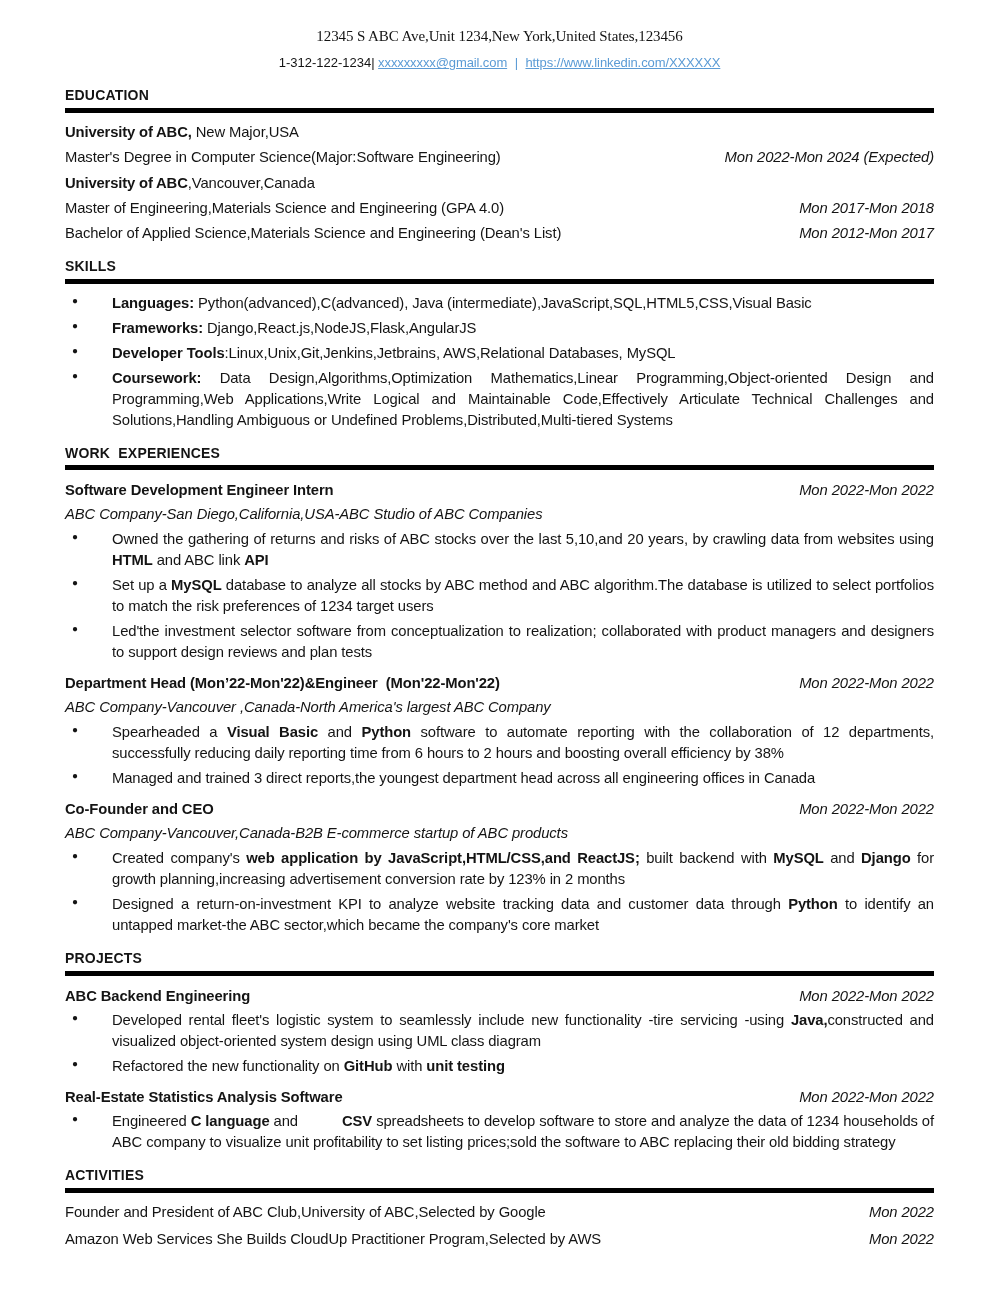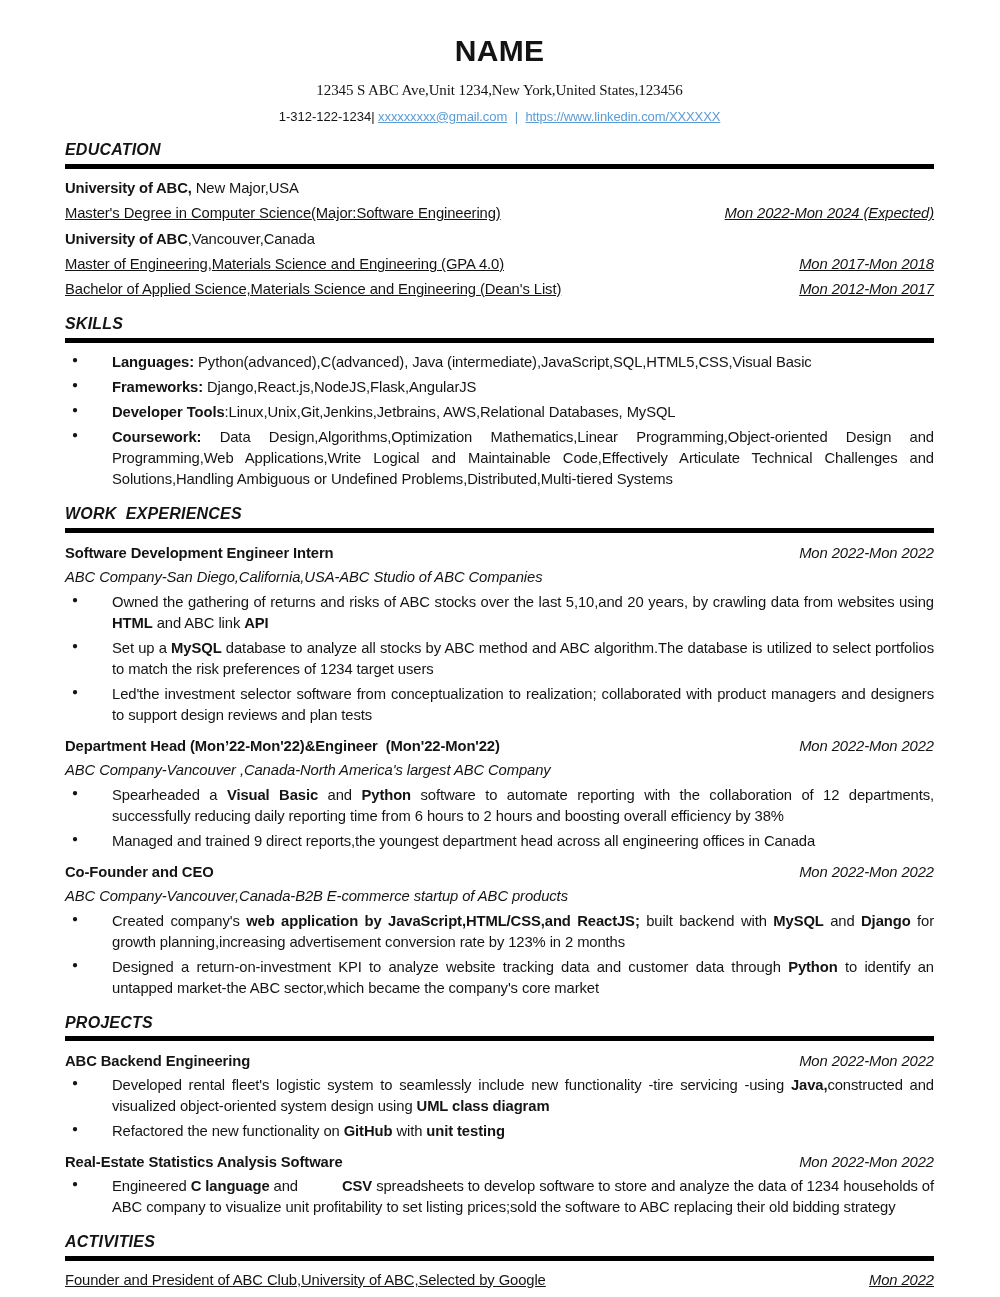--- a/index.html
+++ b/index.html
@@ -10,24 +10,24 @@
     color:#141414;font-size:14.8px;letter-spacing:-0.1px;line-height:1.42;
   }
   
   .name{ text-align:center;font-size:30px;font-weight:bold;margin:4px 0 7px;letter-spacing:.3px; }
   .address{ text-align:center;font-size:15px;margin-bottom:7px;font-family:Liberation Serif, serif; }
   .contact{ text-align:center;font-size:13px;margin-bottom:8px; }
   .contact .phone{ letter-spacing:0; }
   a.link{ color:#5b9bd5;text-decoration:underline;cursor:pointer; }
   .sep{ color:#5b9bd5;padding:0 4px; }
   
-  .sec-title{ font-weight:bold;font-size:16px;margin:13px 0 1px;white-space:pre-wrap;letter-spacing:.2px;font-style:italic; }
+  .sec-title{ font-weight:bold;font-size:14px;margin:13px 0 1px;white-space:pre-wrap;letter-spacing:.2px; }
   .rule{ height:5px;background:#000;margin:2px 0 9px; }
   
-  .row{ display:flex;justify-content:space-between;align-items:baseline;margin:4px 0;text-decoration:underline; }
+  .row{ display:flex;justify-content:space-between;align-items:baseline;margin:4px 0; }
   .row .left{ flex:1; }
   .date{ font-style:italic;white-space:nowrap;flex:none; }
   .school{ margin:5px 0 2px; }
   .school b{ letter-spacing:-.15px; }
   
   .bullet{ display:flex;margin:3px 0 4px; }
   .dot{ flex:none;width:40px;padding-left:7px;font-size:10px;transform:translateY(1px); }
   .btext{ flex:1;margin:0;text-align:justify; }
   .b{ font-weight:bold; }
   
@@ -37,21 +37,20 @@
   .job-sub{ font-style:italic;margin:3px 0 4px;white-space:pre-wrap; }
   
   .act-row{ margin:6px 0; }
 </style>
 </head>
 <body>
 
 <div class="page">
 
   <header>
-    <h1 class="name">NAME</h1>
     <div class="address">12345 S ABC Ave,Unit 1234,New York,United States,123456</div>
     <div class="contact">
       <span class="phone">1-312-122-1234|</span>
       <a class="link">xxxxxxxxx@gmail.com</a>
       <span class="sep">|</span>
       <a class="link">https://www.linkedin.com/XXXXXX</a>
     </div>
   </header>
 
   <section>
@@ -130,21 +129,21 @@
         <span>Department Head (Mon’22-Mon'22)&amp;Engineer  (Mon'22-Mon'22)</span>
         <span class="date">Mon 2022-Mon 2022</span>
       </div>
       <div class="job-sub">ABC Company-Vancouver ,Canada-North America's largest ABC Company</div>
       <div class="bullet">
         <span class="dot">●</span>
         <p class="btext"><span>Spearheaded a </span><span style="font-weight: bold;">Visual Basic</span><span> and </span><span style="font-weight: bold;">Python</span><span> software to automate reporting with the collaboration of 12 departments, successfully reducing daily reporting time from 6 hours to 2 hours and boosting overall efficiency by 38%</span></p>
       </div>
       <div class="bullet">
         <span class="dot">●</span>
-        <p class="btext"><span>Managed and trained 9 direct reports,the youngest department head across all engineering offices in Canada</span></p>
+        <p class="btext"><span>Managed and trained 3 direct reports,the youngest department head across all engineering offices in Canada</span></p>
       </div>
     </div>
 
     <div class="job">
       <div class="job-head">
         <span>Co-Founder and CEO</span>
         <span class="date">Mon 2022-Mon 2022</span>
       </div>
       <div class="job-sub">ABC Company-Vancouver,Canada-B2B E-commerce startup of ABC products</div>
       <div class="bullet">
@@ -162,21 +161,21 @@
     <h2 class="sec-title">PROJECTS</h2>
     <div class="rule"></div>
 
     <div class="job">
       <div class="job-head">
         <span>ABC Backend Engineering</span>
         <span class="date">Mon 2022-Mon 2022</span>
       </div>
       <div class="bullet">
         <span class="dot">●</span>
-        <p class="btext"><span>Developed rental fleet's logistic system to seamlessly include new functionality -tire servicing -using </span><span style="font-weight: bold;">Java,</span><span>constructed and visualized object-oriented system design using </span><span style="font-weight: bold;">UML class diagram</span></p>
+        <p class="btext"><span>Developed rental fleet's logistic system to seamlessly include new functionality -tire servicing -using </span><span style="font-weight: bold;">Java,</span><span>constructed and visualized object-oriented system design using </span><span style="font-weight: normal;">UML class diagram</span></p>
       </div>
       <div class="bullet">
         <span class="dot">●</span>
         <p class="btext"><span>Refactored the new functionality on </span><span style="font-weight: bold;">GitHub</span><span> with </span><span style="font-weight: bold;">unit testing</span></p>
       </div>
     </div>
 
     <div class="job">
       <div class="job-head">
         <span>Real-Estate Statistics Analysis Software</span>

